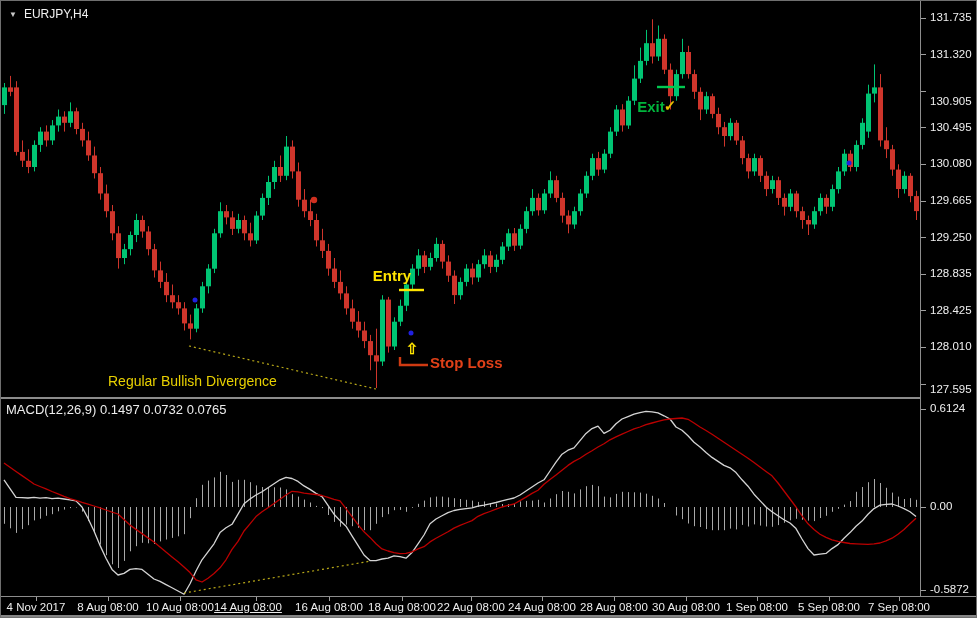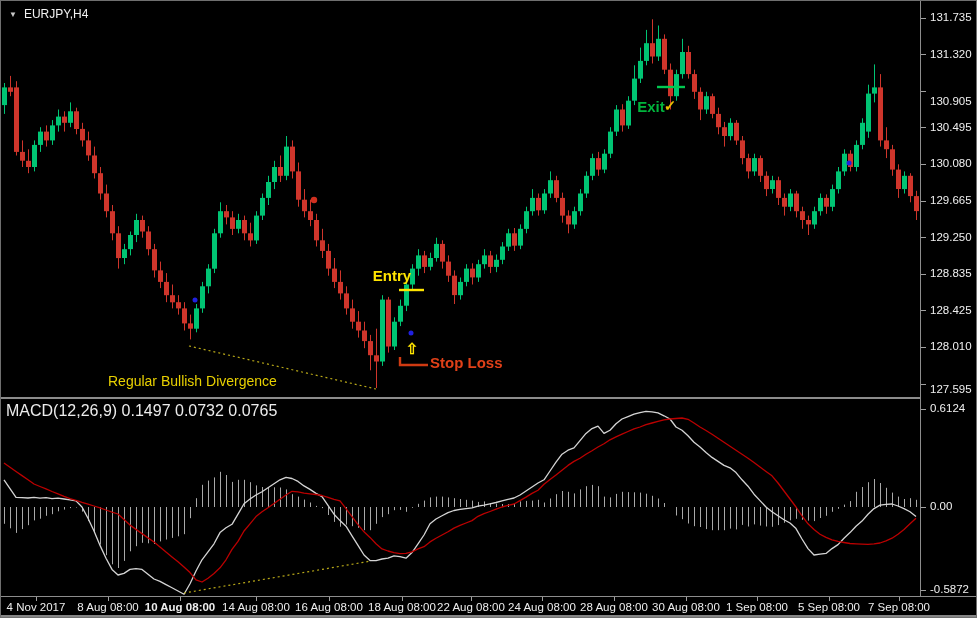--- a/index.html
+++ b/index.html
@@ -9,21 +9,21 @@
     font-family:"Liberation Sans", sans-serif;
   }
   #main-chart{position:absolute;left:0;top:0;}
   #macd-chart{position:absolute;left:0;top:398px;}
   #title-row{
     position:absolute;left:8px;top:6px;color:#f2f2f2;font-size:12px;
     display:flex;align-items:center;gap:7px;white-space:nowrap;
   }
   #title-row .tri{color:#c8c8c8;font-size:8px;}
   #macd-label{
-    position:absolute;left:5px;top:401px;color:#ececec;font-size:16px;white-space:nowrap;
+    position:absolute;left:5px;top:401px;color:#ececec;font-size:13px;white-space:nowrap;
   }
   .sep{position:absolute;left:0;width:977px;background:#8c8c8c;}
   #sep-mid{top:396px;height:2px;}
   #sep-time{top:595px;height:1px;}
   #bottom-strip{position:absolute;left:0;top:614px;width:977px;height:4px;background:#858585;}
   #price-axis{
     position:absolute;left:919px;top:0;width:58px;height:595px;
     border-left:1px solid #8c8c8c;box-sizing:border-box;background:#000;
   }
   .axlbl{position:absolute;left:9px;color:#f0f0f0;font-size:11.5px;white-space:nowrap;}
@@ -557,23 +557,23 @@
       <div class="axlbl" style="top: 499px;">0.00</div>
       <div class="tick" style="top: 588.5px;"></div>
       <div class="axlbl" style="top: 582px;">-0.5872</div>
     </div>
   <div id="time-axis">
       <div class="ttick" style="left: 35px;"></div>
       <div class="tlbl" style="left: 35px;">4 Nov 2017</div>
       <div class="ttick" style="left: 107px;"></div>
       <div class="tlbl" style="left: 107px; text-align: center;">8 Aug 08:00</div>
       <div class="ttick" style="left: 179px;"></div>
-      <div class="tlbl" style="left: 179px; font-weight: bold;">10 Aug 08:00</div>
+      <div class="tlbl" style="left: 179px;">10 Aug 08:00</div>
       <div class="ttick" style="left: 255px;"></div>
-      <div class="tlbl" style="left: 255px;">14 Aug 08:00</div>
+      <div class="tlbl" style="left: 247px; text-decoration: underline;">14 Aug 08:00</div>
       <div class="ttick" style="left: 328px;"></div>
       <div class="tlbl" style="left: 328px;">16 Aug 08:00</div>
       <div class="ttick" style="left: 401px;"></div>
       <div class="tlbl" style="left: 401px;">18 Aug 08:00</div>
       <div class="ttick" style="left: 470px;"></div>
       <div class="tlbl" style="left: 470px;">22 Aug 08:00</div>
       <div class="ttick" style="left: 541px;"></div>
       <div class="tlbl" style="left: 541px;">24 Aug 08:00</div>
       <div class="ttick" style="left: 613px;"></div>
       <div class="tlbl" style="left: 613px;">28 Aug 08:00</div>

